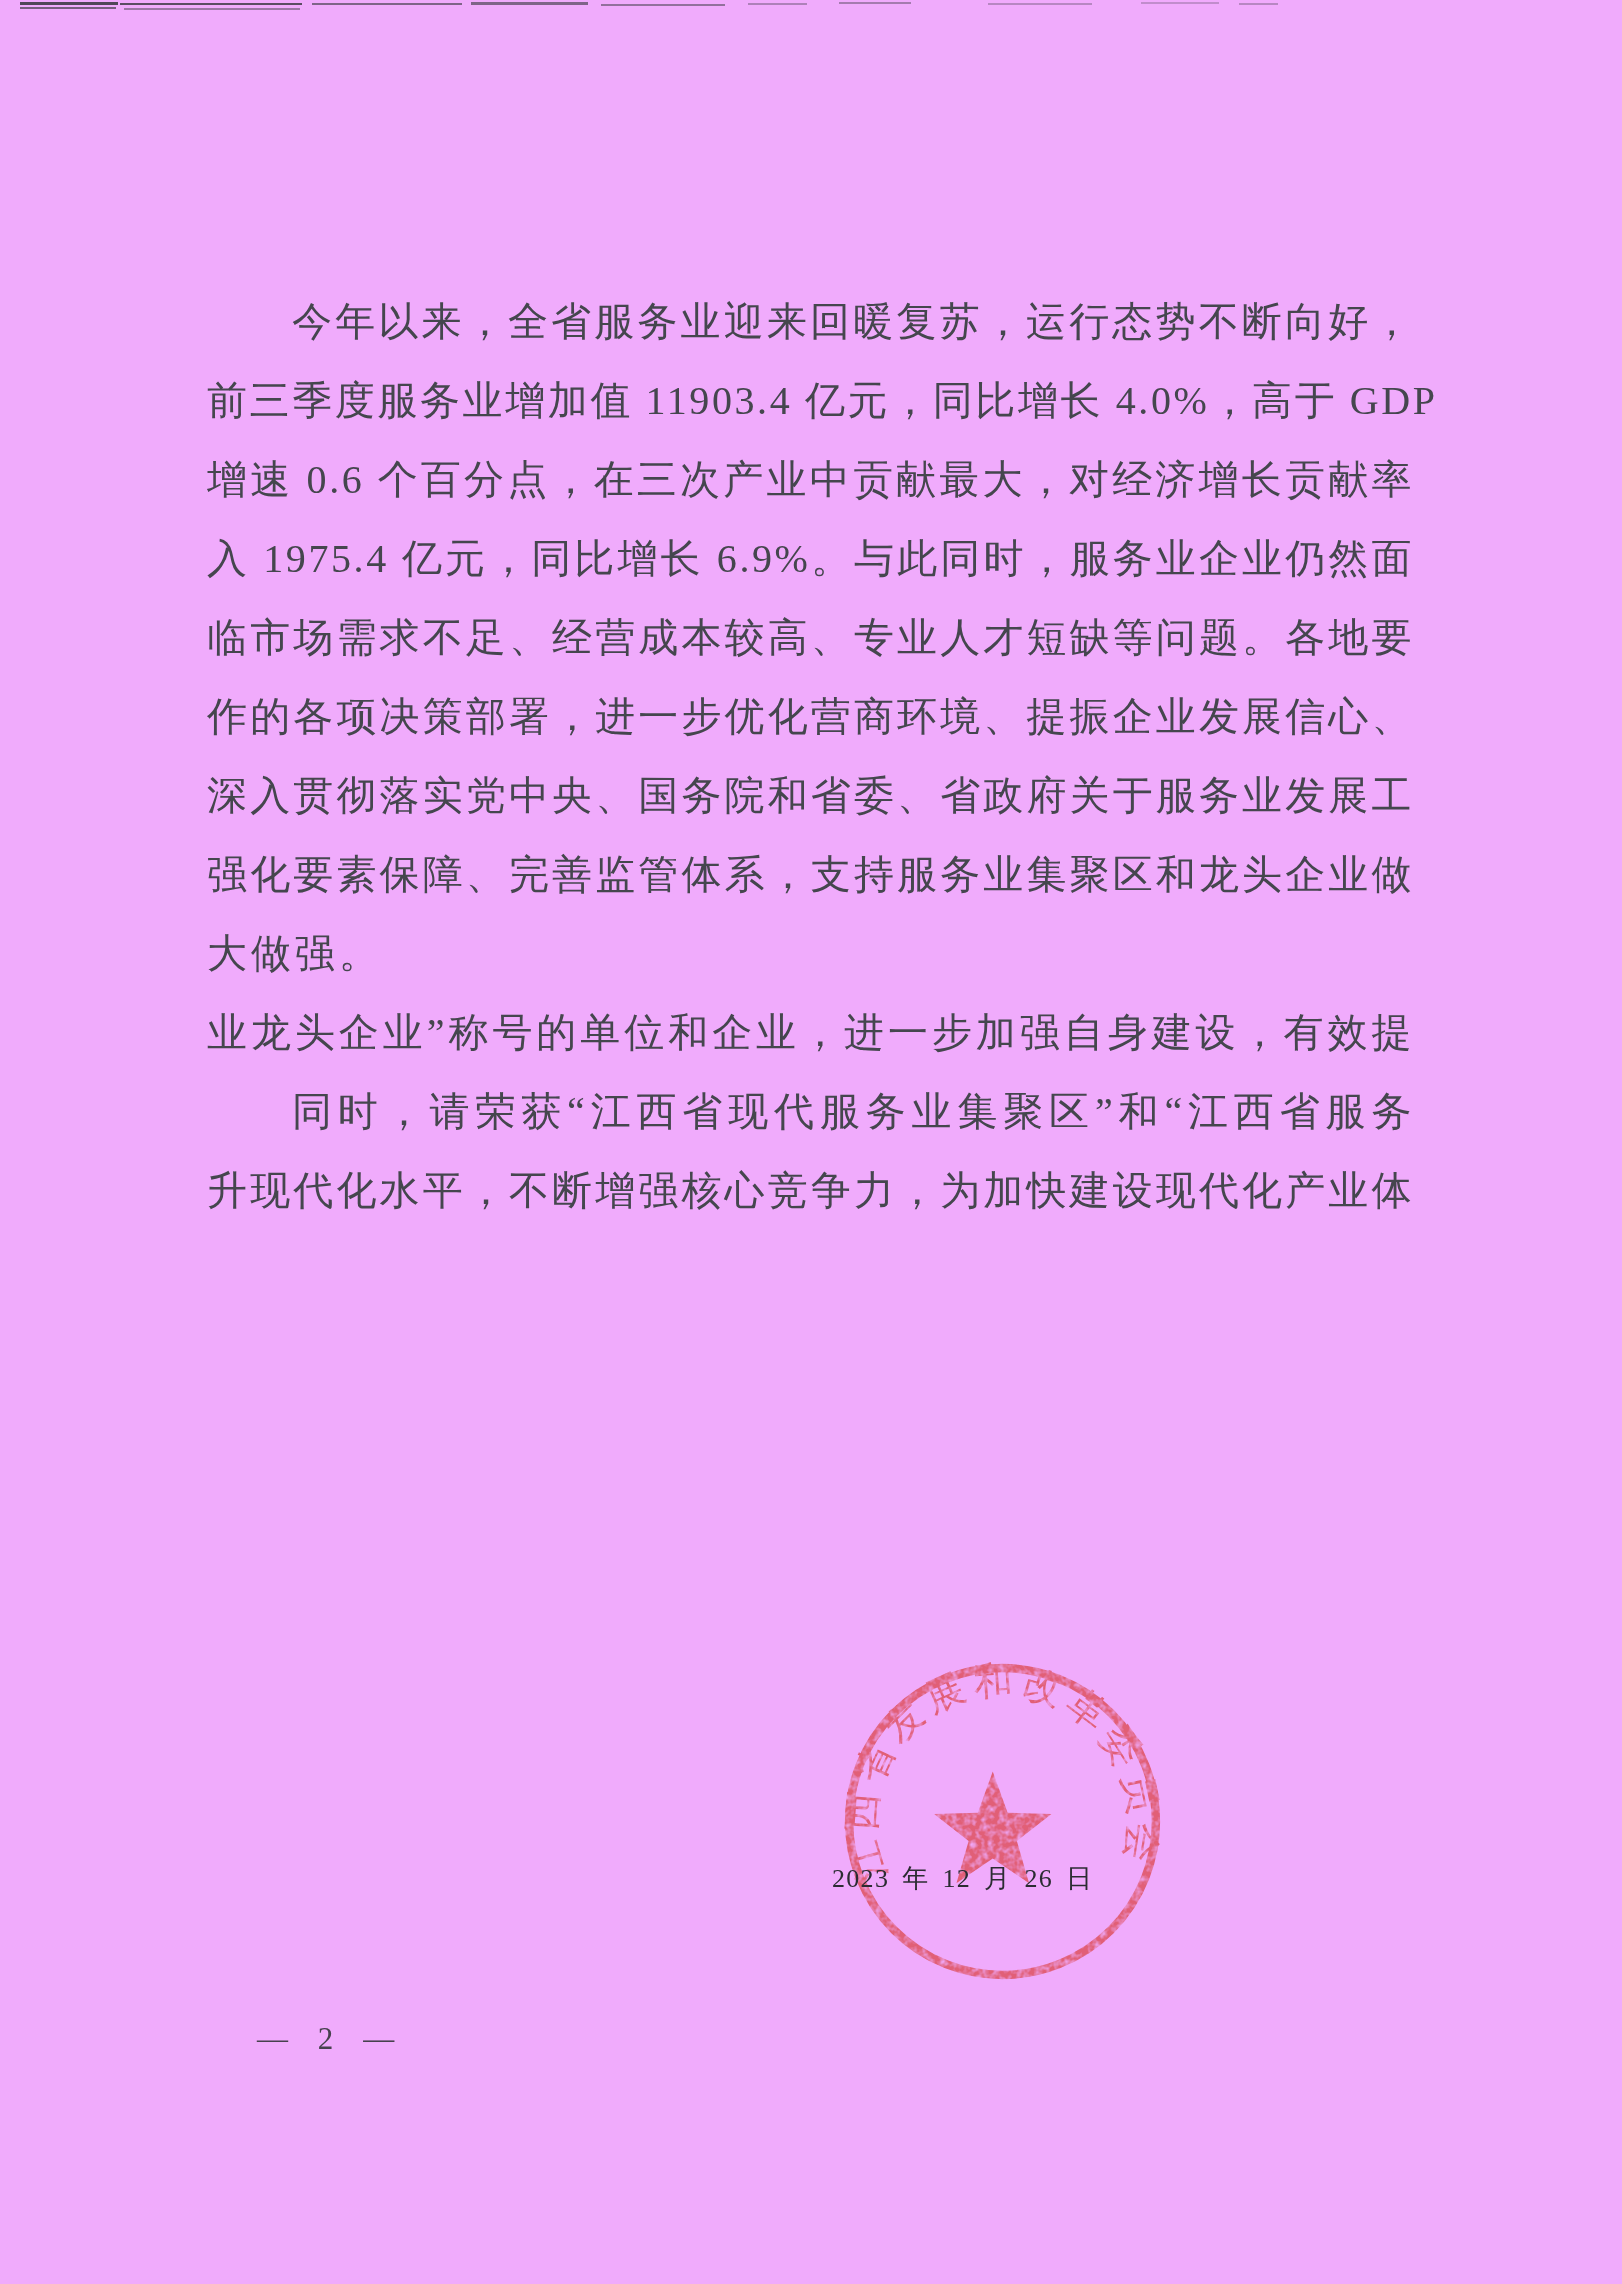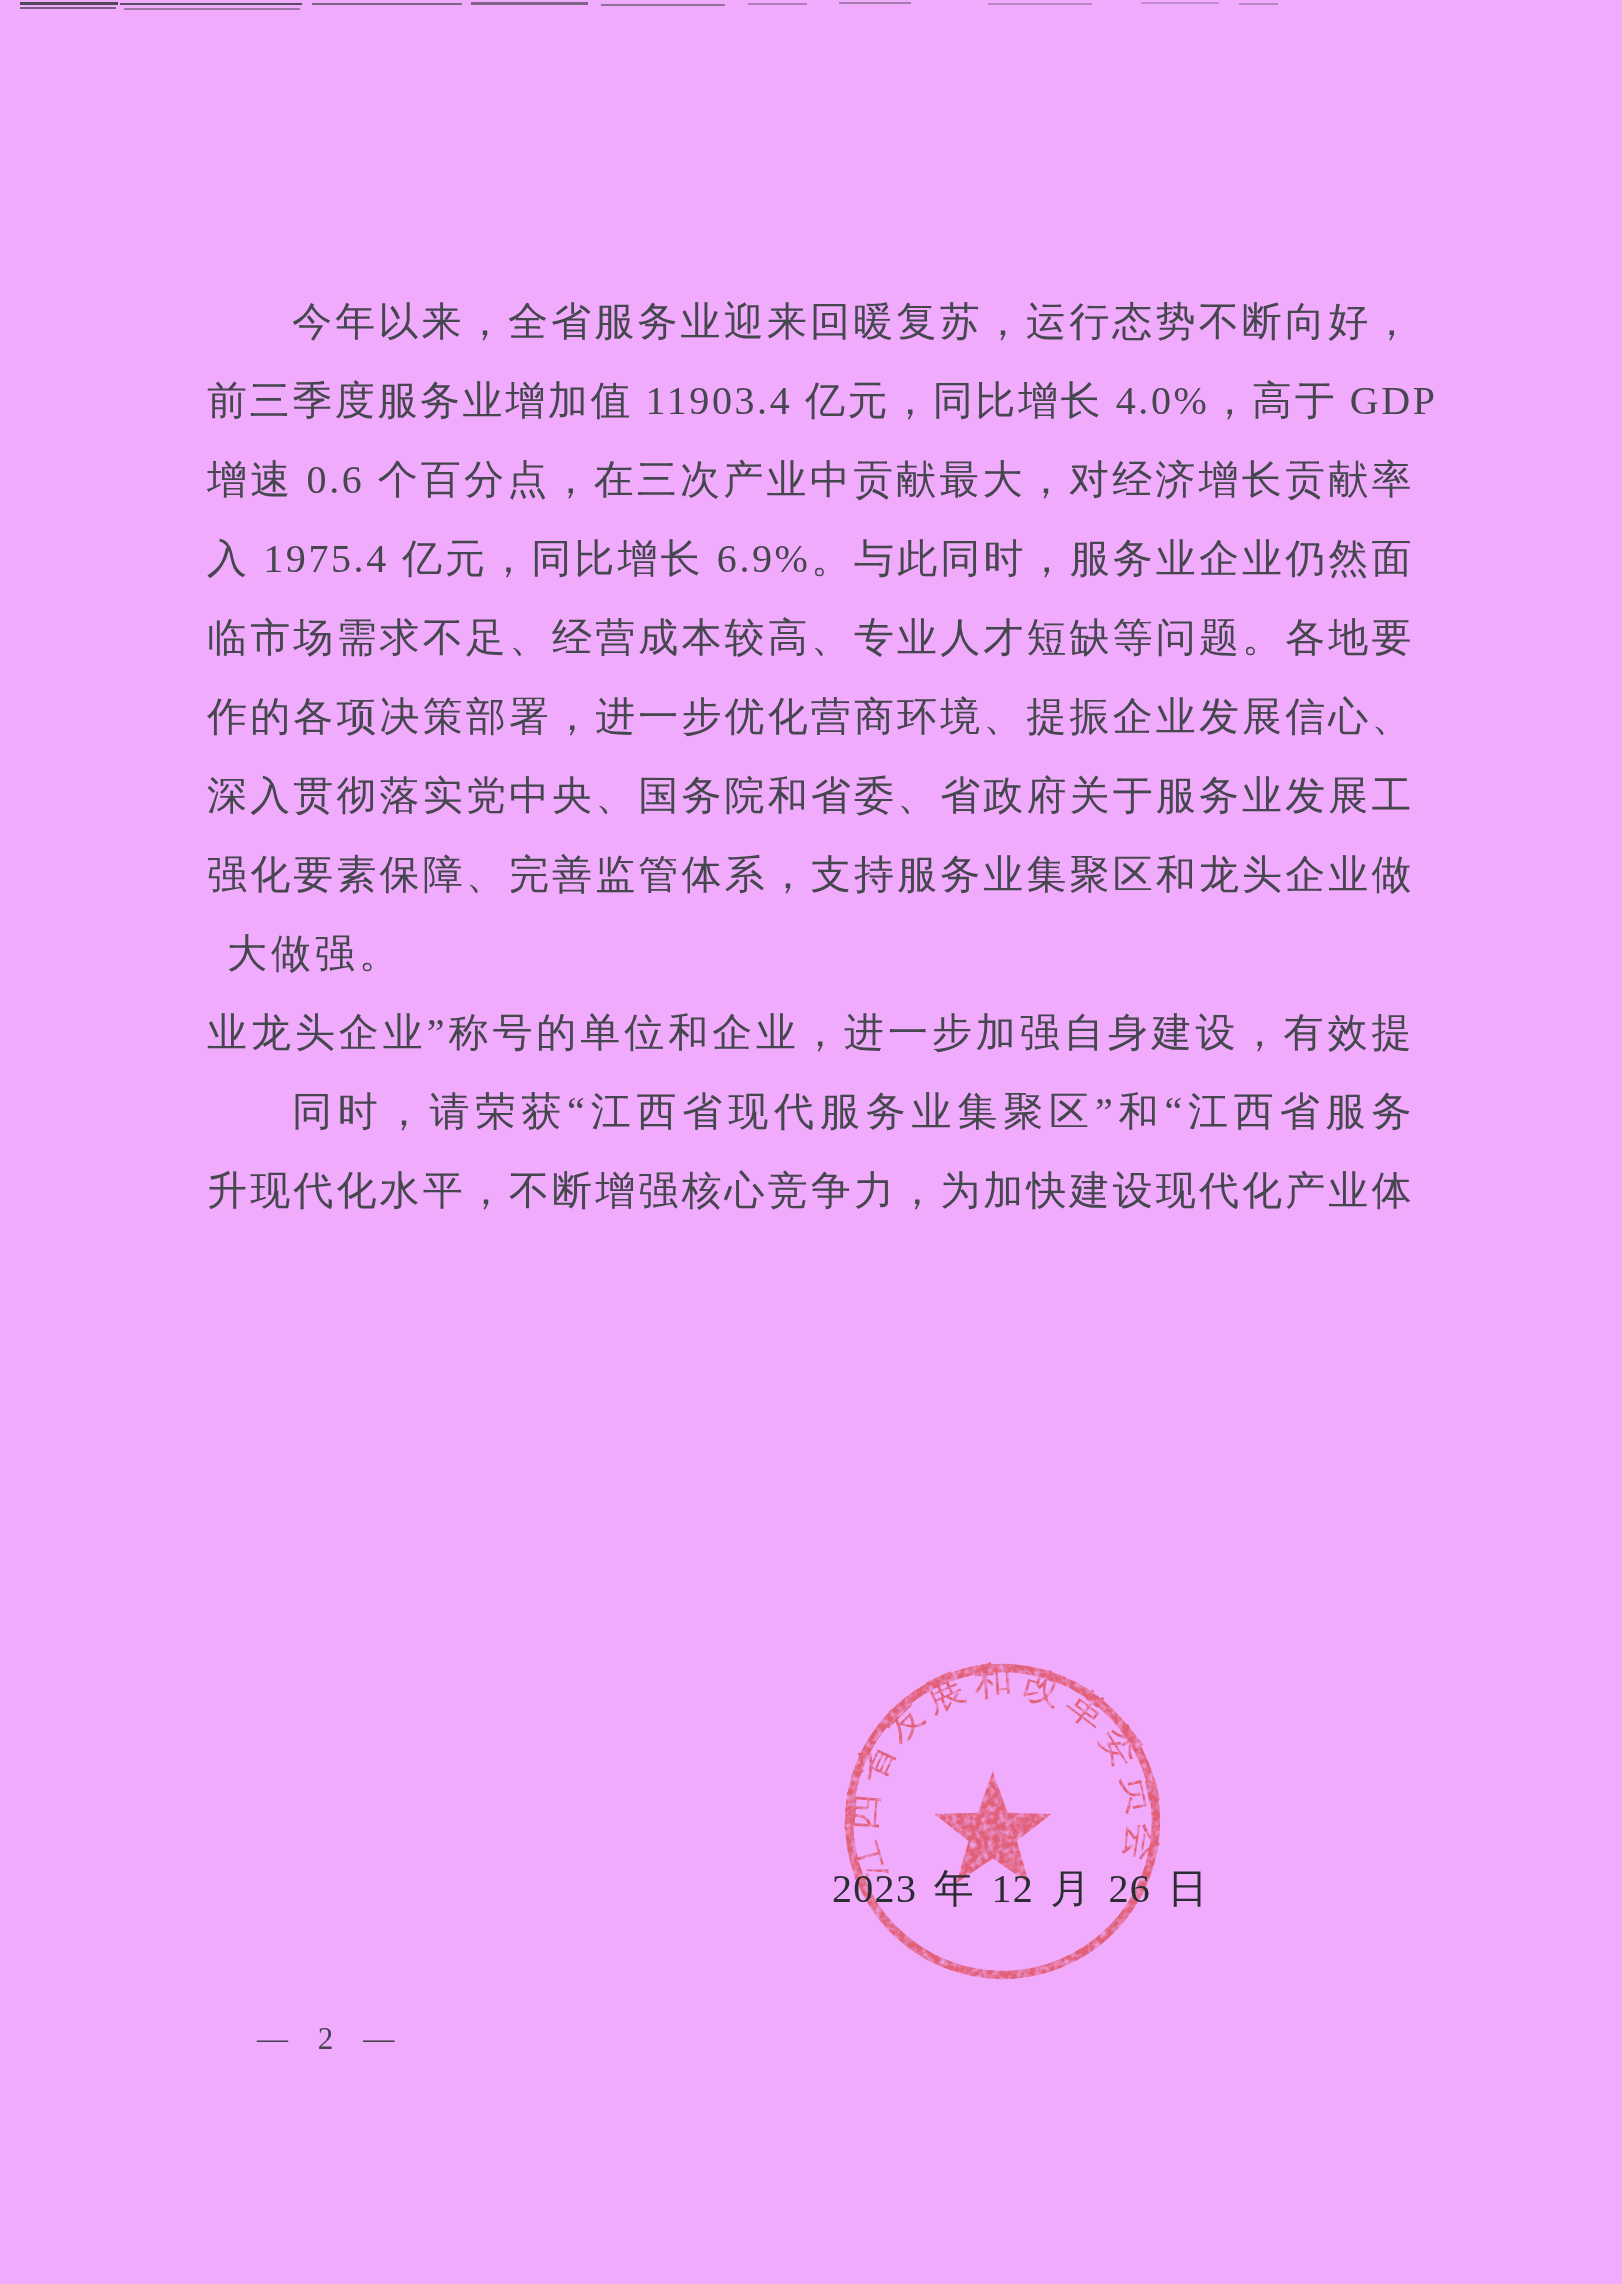--- a/index.html
+++ b/index.html
@@ -19,29 +19,29 @@
     left:207px;top:282px;width:1207px;
     color:#45464e;
   }
   .line{
     height:79px;line-height:79px;
     font-size:40px;letter-spacing:2.6px;
     text-align:justify;text-align-last:justify;
     white-space:nowrap;
   }
   .line.first{text-indent:85px;}
-  .line.para-end{text-align-last:left;letter-spacing:3.9px;white-space:normal;margin-left:20px;}
+  .line.para-end{text-align-last:left;letter-spacing:3.9px;white-space:normal;}
   .attachments{margin-top:75px;}
   .attachments .line{text-align-last:left;letter-spacing:3.9px;}
   .attachments .att-1{padding-left:85px;}
   .attachments .att-2{padding-left:209px;}
   
   .issue-date{
     position:absolute;left:832px;top:1861px;
-    font-size:40px;color:#2b2c32;
+    font-size:26px;color:#2b2c32;
     letter-spacing:1.3px;word-spacing:5.2px;
     z-index:5;white-space:nowrap;
   }
   
   .seal{
     position:absolute;left:840px;top:1659px;
     width:325px;height:325px;z-index:3;
     opacity:0.88;
   }
   

